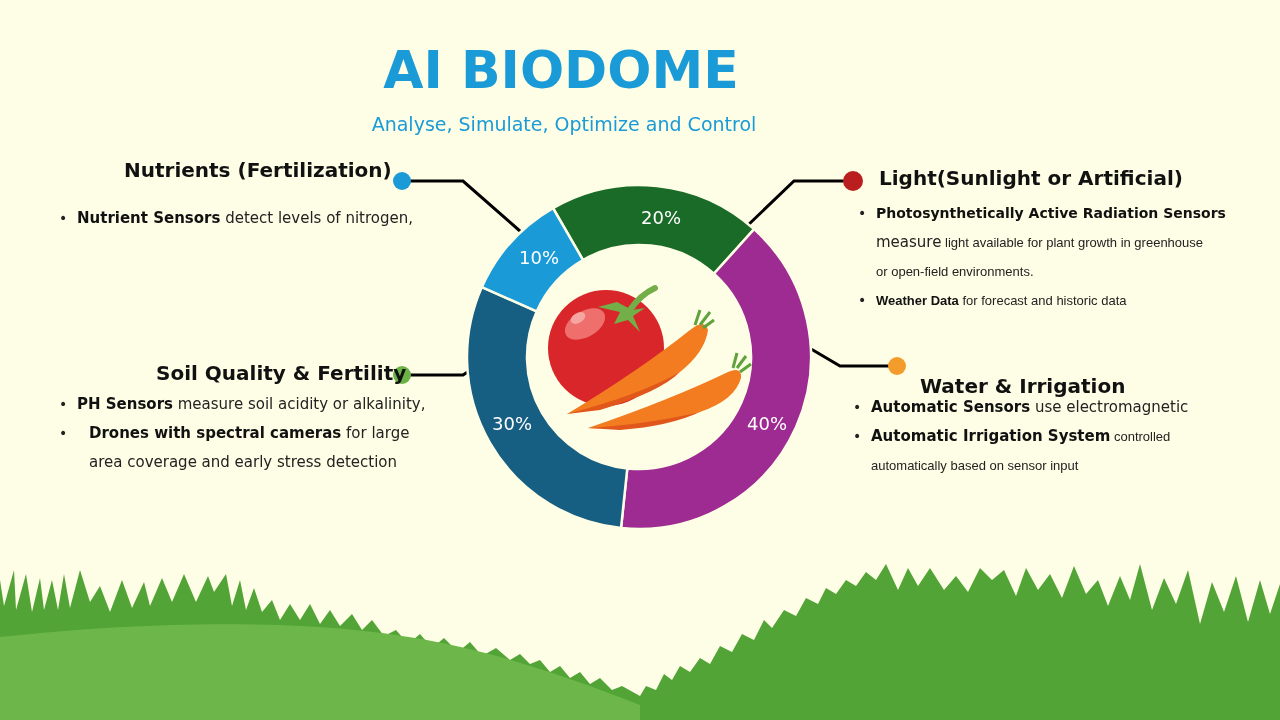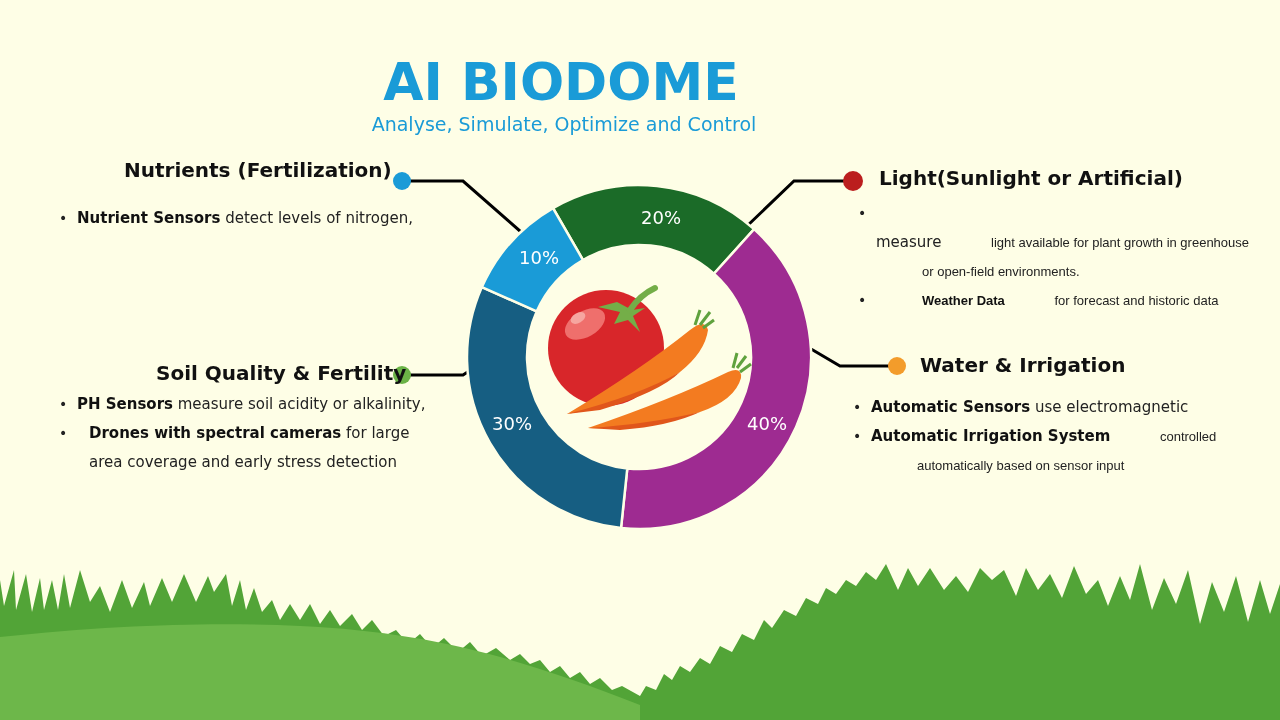--- a/index.html
+++ b/index.html
@@ -6,35 +6,35 @@
   body {
     width:1280px; height:720px; overflow:hidden; position:relative;
     background:#FEFEE6;
     font-family:"DejaVu Sans", sans-serif;
     color:#111;
   }
   .abs { position:absolute; }
   .title {
     left:0; width:1122px; top:40px; text-align:center;
     font-family:"DejaVu Sans", sans-serif; font-weight:bold;
-    font-size:52px; color:#1A9BD7; letter-spacing:0px;margin-top:12px;
+    font-size:52px; color:#1A9BD7; letter-spacing:0px;
   }
   .subtitle {
     left:0; width:1128px; top:113px; text-align:center;
     font-size:19px; color:#1A9BD7;
   }
   .heading { font-weight:bold; font-size:20px; color:#111; white-space:nowrap;text-align:center; }
   ul.bul { list-style:none; margin:0; padding:0; }
   ul.bul li { position:relative; padding-left:0; }
   ul.bul li .dot {
     position:absolute; left:-18px; top:0; font-size:14px;
   }
   .txt { font-size:15px; line-height:29px; color:#222; }
   .txt b { color:#111; }
-  .small { font-family:"Liberation Sans", sans-serif; font-size:13px;padding-left:46px; }
+  .small { font-family:"Liberation Sans", sans-serif; font-size:13px; }
   svg text { font-family:"DejaVu Sans", sans-serif; }
 </style>
 </head>
 <body>
 
 <div class="abs title">AI BIODOME</div>
 <div class="abs subtitle">Analyse, Simulate, Optimize and Control</div>
 
 <svg class="abs" style="left:0;top:540px" width="1280" height="180">
   <path fill="#52A437" d="
@@ -96,24 +96,24 @@
 <div class="abs txt" style="left:77px;top:390px;width:380px">
   <ul class="bul">
     <li><span class="dot">•</span><b>PH Sensors</b><span> measure soil acidity or alkalinity,</span><br></li>
     <li style="padding-left:12px;margin-top:0"><span class="dot">•</span><b>Drones with spectral cameras</b><span> for large</span><br><span>area coverage and early stress detection</span></li>
   </ul>
 </div>
 
 <div class="abs heading" style="left:879px;top:166px">Light(Sunlight or Artificial)</div>
 <div class="abs txt" style="left:876px;top:199px;width:400px">
   <ul class="bul">
-    <li><span class="dot">•</span><br><span>measure</span><span class="small"> light available for plant growth in greenhouse</span><br><span class="small">or open-field environments.</span></li>
+    <li><span class="dot">•</span><b style="font-size:14px">Photosynthetically Active Radiation Sensors</b><br><span>measure</span><span class="small"> light available for plant growth in greenhouse</span><br><span class="small">or open-field environments.</span></li>
     <li><span class="dot">•</span><b class="small">Weather Data</b><span class="small"> for forecast and historic data</span></li>
   </ul>
 </div>
 
-<div class="abs heading" style="left:920px;top:353px">Water &amp; Irrigation</div>
+<div class="abs heading" style="left:920px;top:374px">Water &amp; Irrigation</div>
 <div class="abs txt" style="left:871px;top:393px;width:400px">
   <ul class="bul">
     <li><span class="dot">•</span><b>Automatic Sensors</b><span> use electromagnetic</span><br></li>
     <li><span class="dot">•</span><b>Automatic Irrigation System</b><span class="small"> controlled</span><br><span class="small">automatically based on sensor input</span></li>
   </ul>
 </div>
 
 </body></html>

